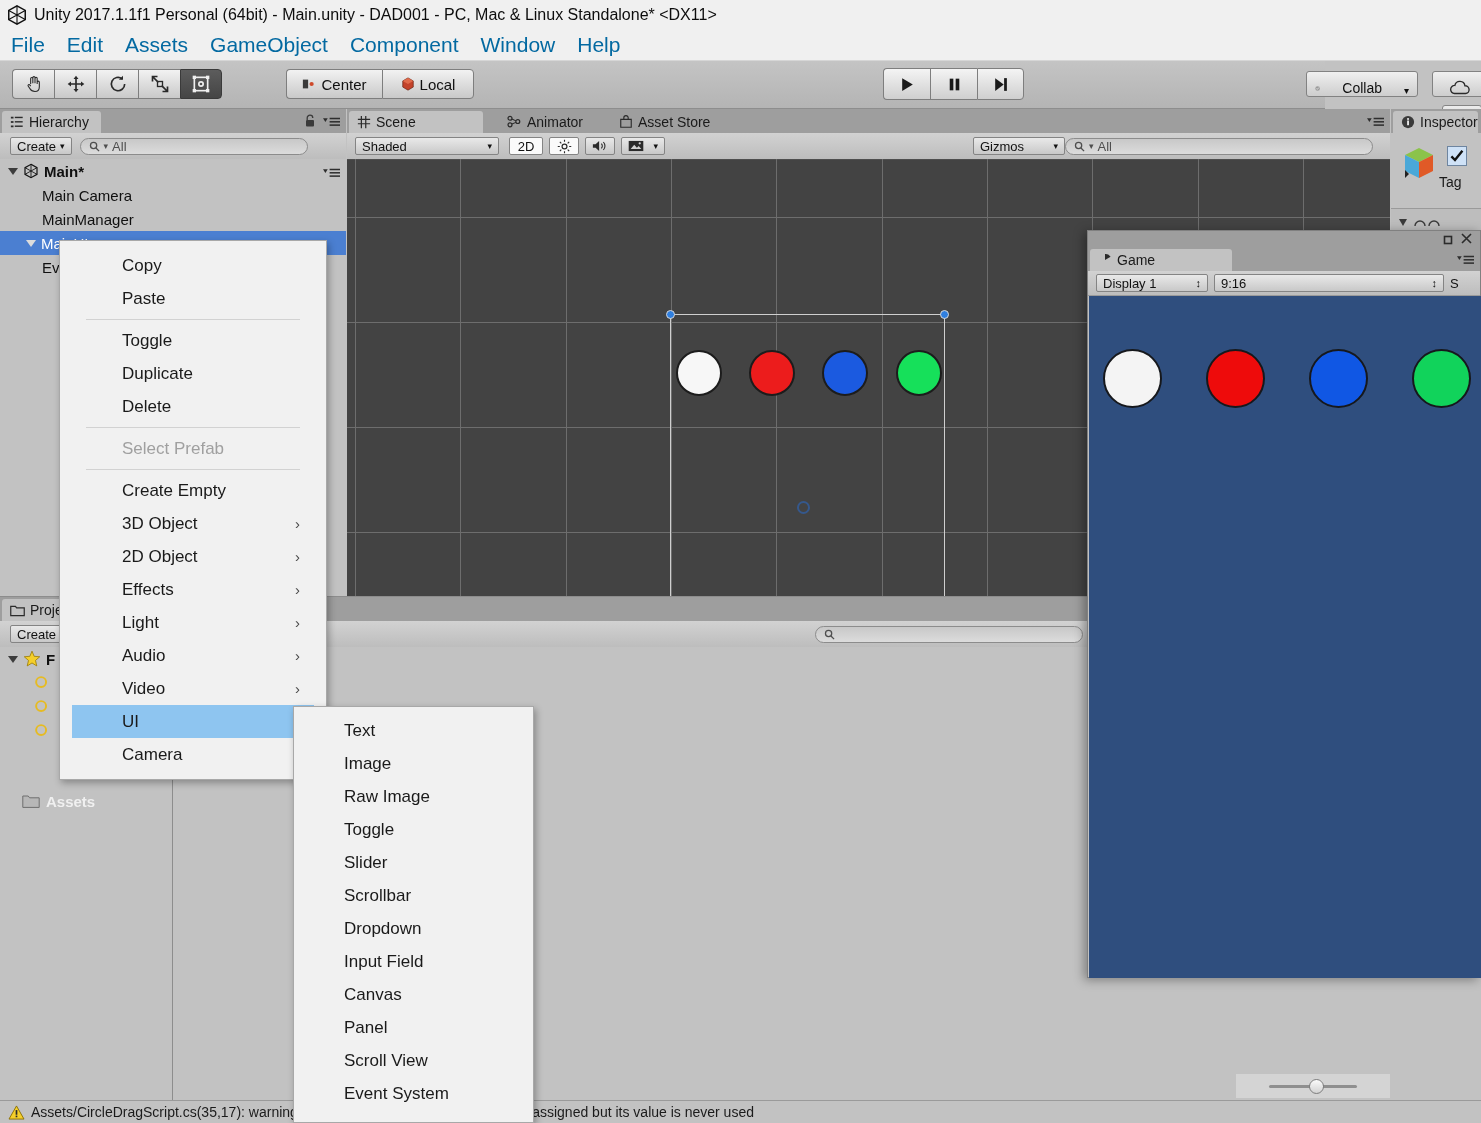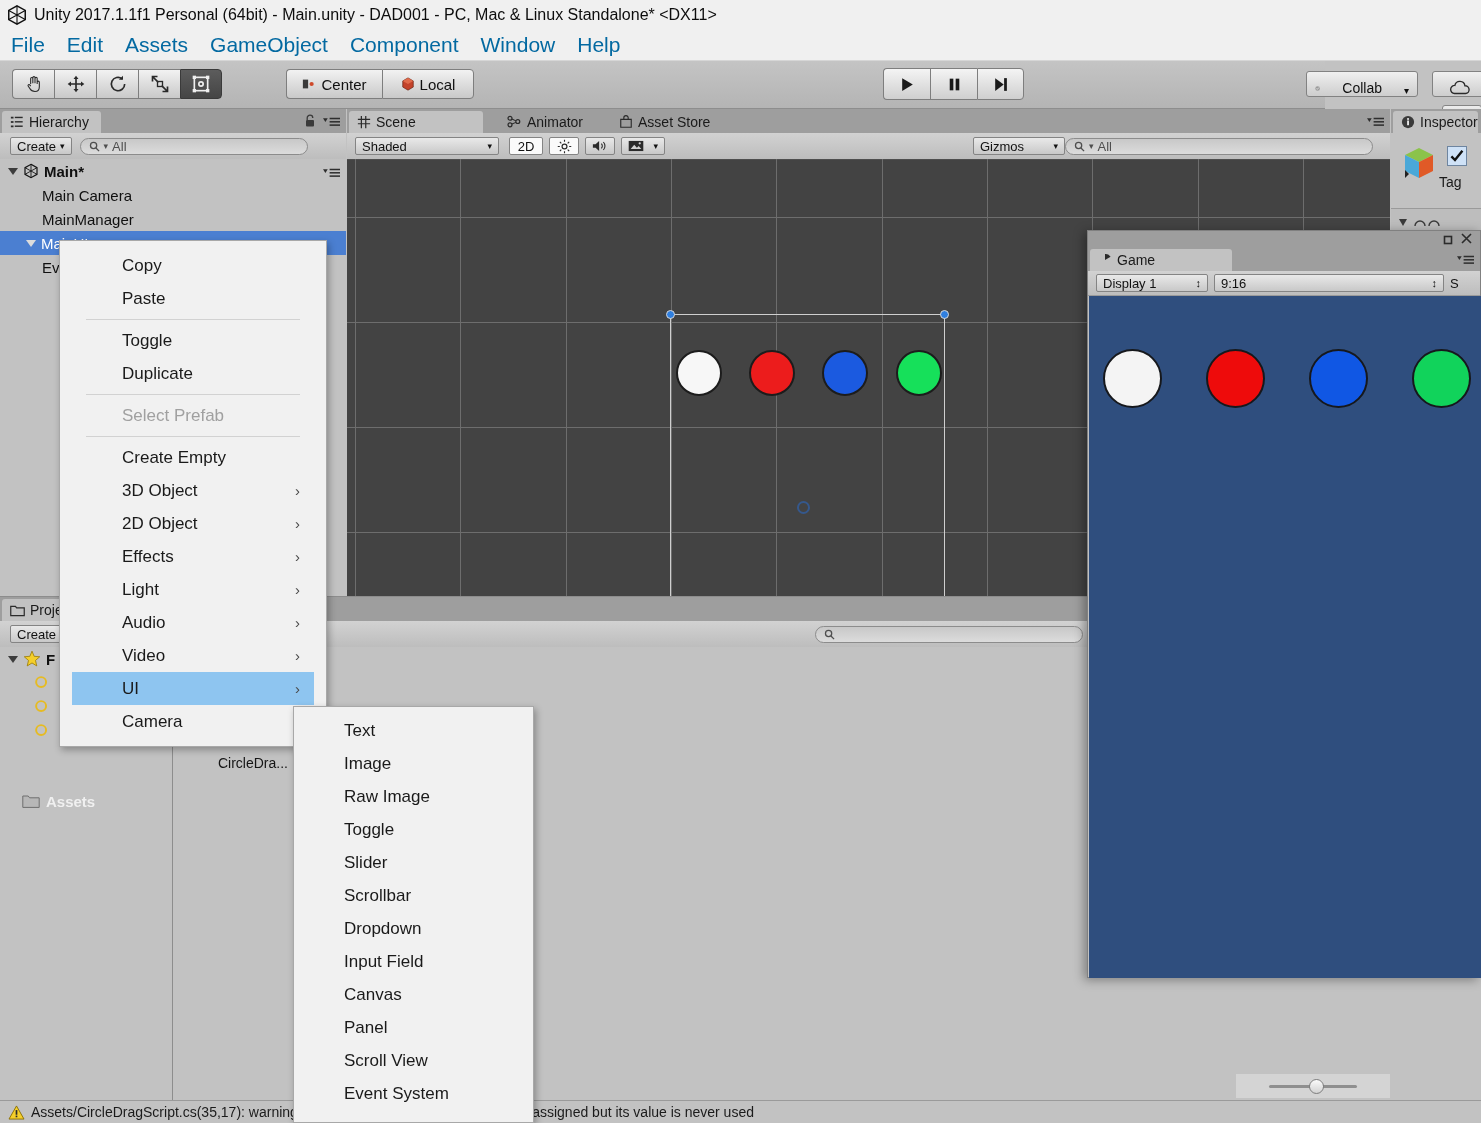--- a/index.html
+++ b/index.html
@@ -560,20 +560,21 @@
     <div class="slider-knob" style="position:absolute;left:40px;top:-6px;"></div>
   </div>
 </div>
 
 <div class="abs ctxmenu" style="left:59px;top:240px;width:242px;padding:8px 12px;z-index:40;">
   <div class="ctxitem">Copy</div>
   <div class="ctxitem">Paste</div>
   <div class="ctxsep"></div>
   <div class="ctxitem">Toggle</div>
   <div class="ctxitem">Duplicate</div>
+  <div class="ctxitem">Delete</div>
   <div class="ctxsep"></div>
   <div class="ctxitem dis">Select Prefab</div>
   <div class="ctxsep"></div>
   <div class="ctxitem">Create Empty</div>
   <div class="ctxitem">
     <span>3D Object</span>
     <span class="arw">›</span>
   </div>
   <div class="ctxitem">
     <span>2D Object</span>

